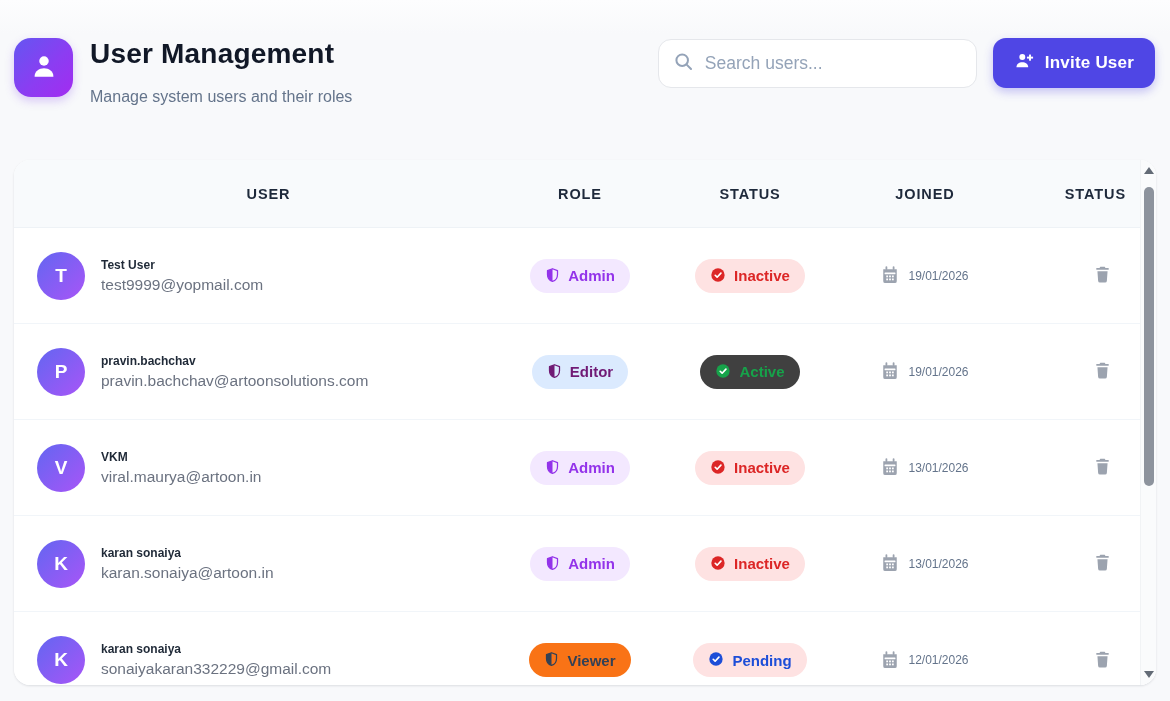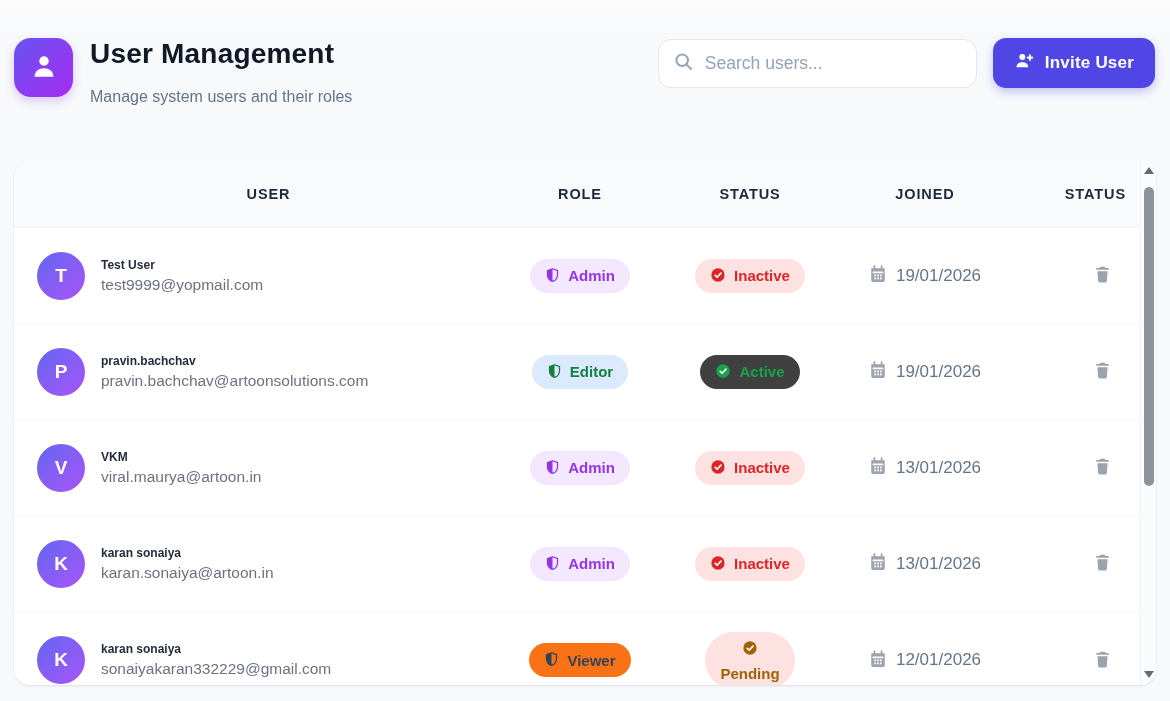--- a/index.html
+++ b/index.html
@@ -85,29 +85,29 @@
   .user-name { font-size: 12px; font-weight: 700; color: #1f2937; }
   .user-email { font-size: 15.5px; color: #6b7280; margin-top: 4px; }
 
   .cell-c { display: flex; justify-content: center; }
   .badge {
     display: inline-flex; align-items: center; gap: 8px;
     padding: 8px 15px; border-radius: 999px;
     font-size: 15px; font-weight: 600; line-height: 1;
   }
   .role-admin  { background: #f3e8ff; color: #9333ea; }
-  .role-editor { background: #dbeafe; color: #15803d; }
+  .role-editor { background: #dbeafe; color: #701a75; }
   .role-viewer { background: #f97316; color: #334155; }
   .status-active   { background: #404040; color: #16a34a; }
   .status-inactive { background: #fee2e2; color: #dc2626; }
-  .status-pending  { background: #fee2e2; color: #a16207; flex-direction: column; }
+  .status-pending  { background: #fee2e2; color: #1d4ed8; }
 
   .joined-cell {
     display: flex; align-items: center; justify-content: center; gap: 9px;
-    color: #64748b; font-size: 17px;
+    color: #64748b; font-size: 12px;
   }
   .joined-cell svg { color: #9ca3af; }
   .actions-cell { display: flex; justify-content: flex-end; padding-right: 14px; }
   .trash-btn {
     background: none; border: none; cursor: pointer; color: #9ca3af;
     display: flex; align-items: center; padding: 4px;
   }
 
   
   .scrollbar {

